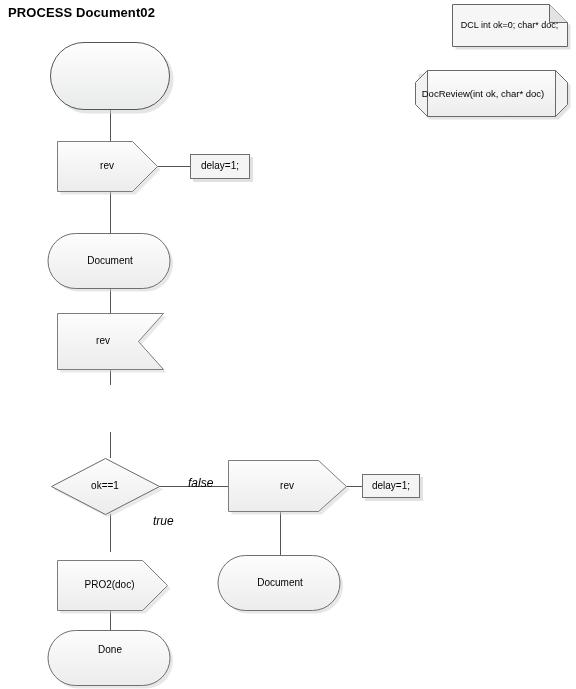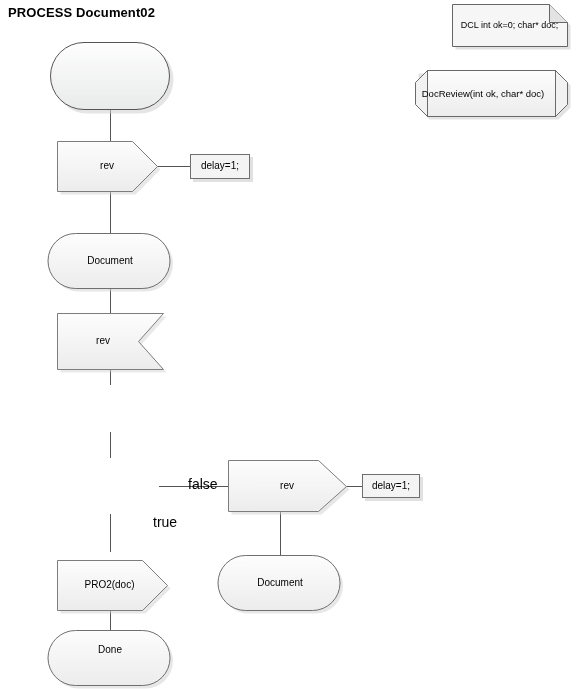--- a/index.html
+++ b/index.html
@@ -32,24 +32,25 @@
     display:flex;align-items:center;justify-content:center;
     font-size:10px;
     color:#000;
     text-align:center;
     pointer-events:none;
     line-height:1.25;
   }
   svg{display:block;overflow:visible;}
   .edge-label{
     position:absolute;
-    font-size:14px;
+    font-size:12px;
     color:#000;
     background:transparent;
     white-space:nowrap;
+    font-style:italic;
   }
 </style>
 </head>
 <body>
 
 <div id="canvas">
 
   <div class="title">PROCESS Document02</div>
 
   <svg style="position:absolute;left:0;top:0;width:576px;height:689px;">
@@ -123,20 +124,27 @@
 
   <div class="shape" style="left:57px;top:313px;width:106px;height:56px;">
     <svg width="110" height="60" viewBox="0 0 110 60">
       <polygon points="3.5,3.5 109.5,3.5 84.5,31.5 109.5,59.5 3.5,59.5" fill="#cfcfcf" opacity="0.45"></polygon>
       <polygon points="0.5,0.5 106.5,0.5 81.5,28.5 106.5,56.5 0.5,56.5" fill="url(#gfill2)" stroke="#7d7d7d" stroke-width="1"></polygon>
     </svg>
     <div class="lbl" style="width:92px;height:57px;">rev</div>
   </div>
 
 
+  <div class="shape" style="left:50px;top:458px;width:110px;height:56px;">
+    <svg width="114" height="60" viewBox="0 0 114 60">
+      <polygon points="58.5,3.5 113.5,31.5 58.5,59.5 3.5,31.5" fill="#cfcfcf" opacity="0.45"></polygon>
+      <polygon points="55.5,0.5 109.5,28.5 55.5,56.5 1.5,28.5" fill="url(#gfill2)" stroke="#6a6a6a" stroke-width="1"></polygon>
+    </svg>
+    <div class="lbl" style="width:110px;height:57px;">ok==1</div>
+  </div>
 
   <div class="edge-label" style="left:188px;top:476px;">false</div>
   <div class="edge-label" style="left:112px;top:514px;margin-left:41px;">true</div>
 
   <div class="shape" style="left:228px;top:460px;width:118px;height:51px;">
     <svg width="122" height="55" viewBox="0 0 122 55">
       <polygon points="3.5,3.5 93.5,3.5 121.5,29.5 93.5,54.5 3.5,54.5" fill="#cfcfcf" opacity="0.5"></polygon>
       <polygon points="0.5,0.5 90.5,0.5 118.5,26.5 90.5,51.5 0.5,51.5" fill="url(#gfill2)" stroke="#7d7d7d" stroke-width="1"></polygon>
     </svg>
     <div class="lbl" style="width:118px;height:52px;">rev</div>

